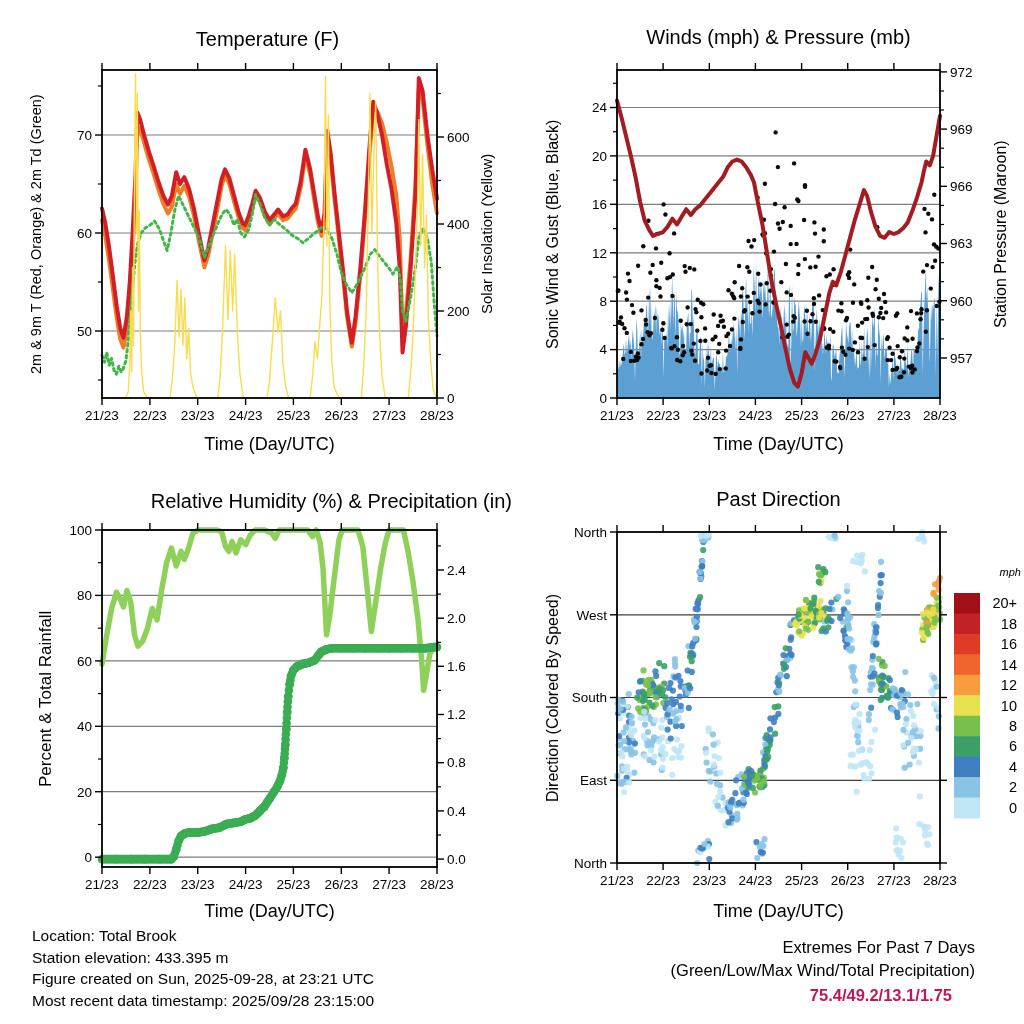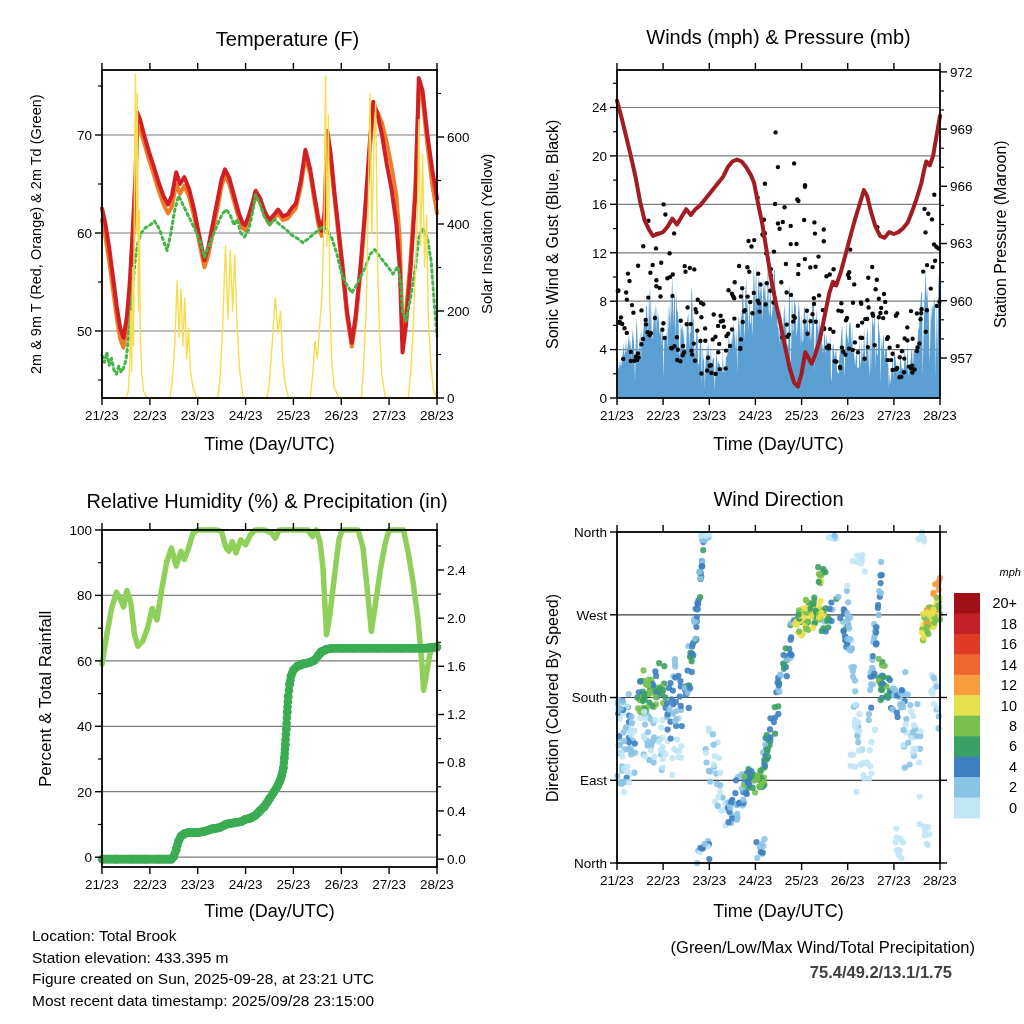--- a/index.html
+++ b/index.html
@@ -1791,24 +1791,24 @@
       <text x="1017" y="751.409090909091" text-anchor="end" font-size="14.5">6</text>
       <rect x="954" y="756.6" width="26" height="21.0" fill="#3e7fc1"></rect>
       <text x="1017" y="771.8636363636364" text-anchor="end" font-size="14.5">4</text>
       <rect x="954" y="777.1" width="26" height="21.0" fill="#8bc3e4"></rect>
       <text x="1017" y="792.3181818181818" text-anchor="end" font-size="14.5">2</text>
       <rect x="954" y="797.5" width="26" height="21.0" fill="#c0e6f6"></rect>
       <text x="1017" y="812.7727272727273" text-anchor="end" font-size="14.5">0</text>
     </g>
   </svg>
 
-<div class="abs ctitle" style="left:120px;top:28px;width:335px;">Temperature (F)</div>
+<div class="abs ctitle" style="left:100px;top:28px;width:335px;">Temperature (F)</div>
 <div class="abs ctitle" style="left:617px;top:26px;width:323px;text-align:center;">Winds (mph) &amp; Pressure (mb)</div>
-<div class="abs ctitle" style="left:22px;top:490px;width:490px;">Relative Humidity (%) &amp; Precipitation (in)</div>
-<div class="abs ctitle" style="left:617px;top:488px;width:323px;">Wind Direction</div>
+<div class="abs ctitle" style="left:22px;top:490px;width:490px;text-align:right;">Relative Humidity (%) &amp; Precipitation (in)</div>
+<div class="abs ctitle" style="left:617px;top:488px;width:323px;">Past Direction</div>
 
 <div class="abs xlab" style="left:102px;top:434px;width:335px;">Time (Day/UTC)</div>
 <div class="abs xlab" style="left:617px;top:434px;width:323px;">Time (Day/UTC)</div>
 <div class="abs xlab" style="left:102px;top:901px;width:335px;">Time (Day/UTC)</div>
 <div class="abs xlab" style="left:617px;top:901px;width:323px;">Time (Day/UTC)</div>
 
 <div class="vlab f145" style="left:28px;top:70px;height:328px;">2m &amp; 9m T (Red, Orange) &amp; 2m Td (Green)</div>
 <div class="vlab f15" style="left:478px;top:70px;height:328px;">Solar Insolation (Yellow)</div>
 <div class="vlab f16" style="left:544px;top:70px;height:328px;">Sonic Wind &amp; Gust (Blue, Black)</div>
 <div class="vlab f16" style="left:992px;top:70px;height:328px;">Station Pressure (Maroon)</div>
@@ -1818,15 +1818,16 @@
 <div class="abs" id="colorbar-title">mph</div>
 
 <div class="abs" id="footer-left">
   <div>Location: Total Brook</div>
   <div>Station elevation: 433.395 m</div>
   <div>Figure created on Sun, 2025-09-28, at 23:21 UTC</div>
   <div>Most recent data timestamp: 2025/09/28 23:15:00</div>
 </div>
 
 <div class="abs" id="footer-right">
+  <div>Extremes For Past 7 Days</div>
   <div>(Green/Low/Max Wind/Total Precipitation)</div>
-  <div id="extremes-values" style="color: #404040;">75.4/49.2/13.1/1.75</div>
+  <div id="extremes-values" style="color: #be185d;">75.4/49.2/13.1/1.75</div>
 </div>
 
 </body></html>

